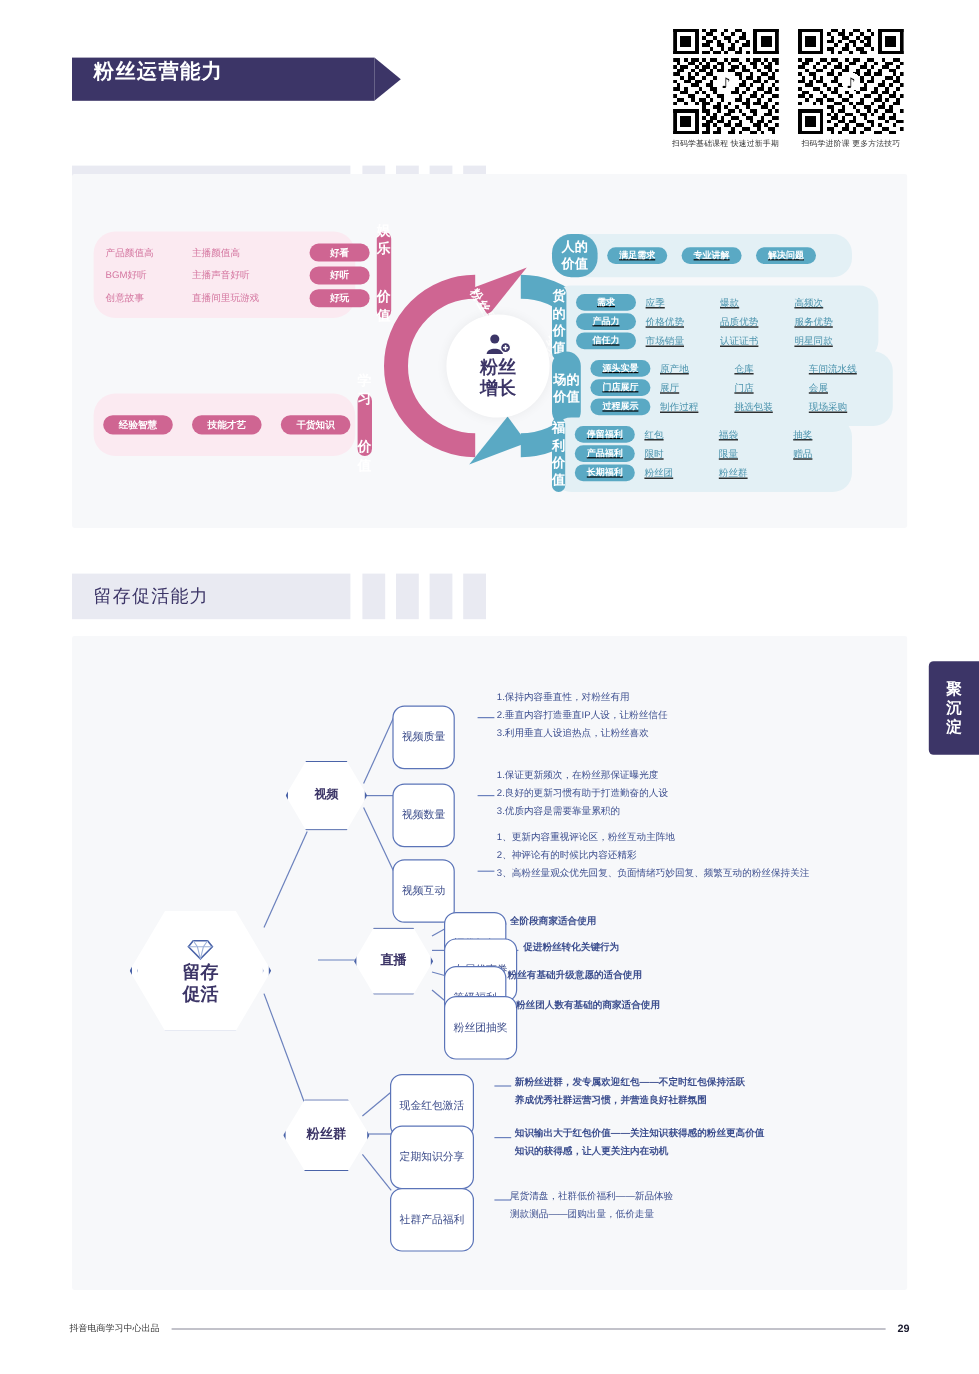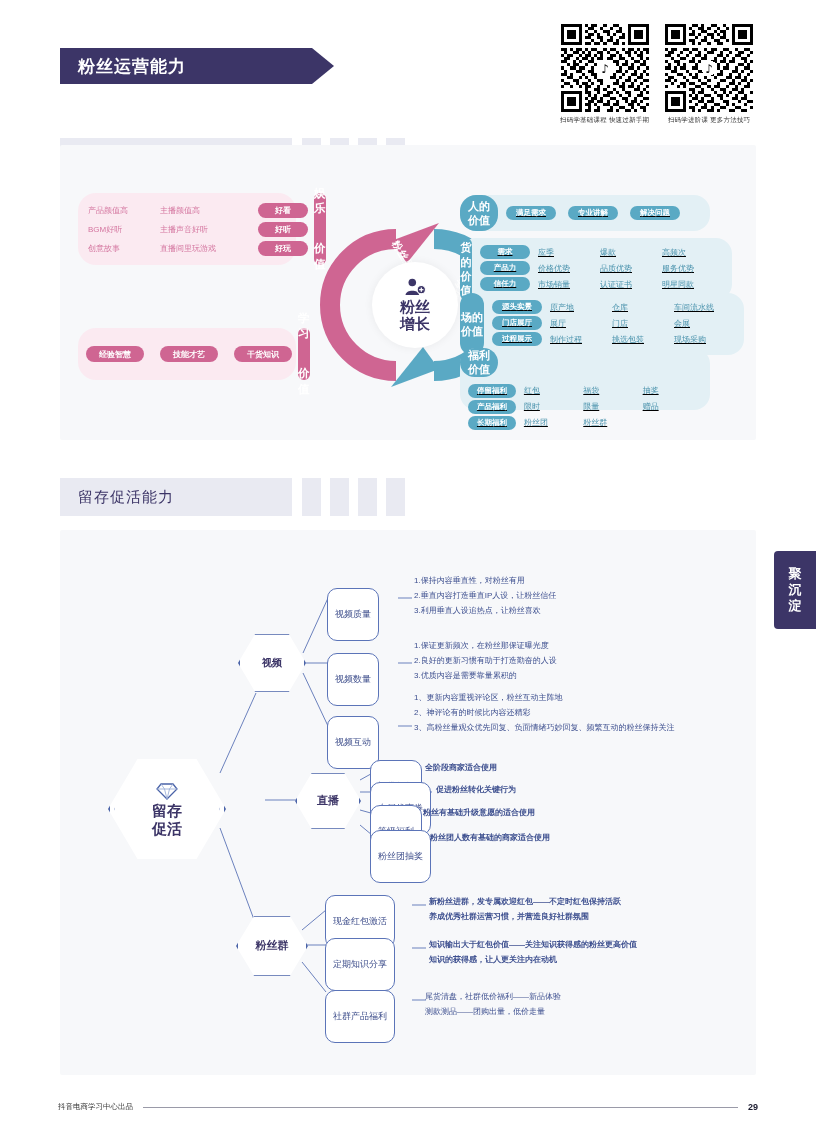--- a/index.html
+++ b/index.html
@@ -14,21 +14,21 @@
   
   .qr-wrap { position: absolute; top: 24px; left: 560px; display: flex; gap: 16px; }
   .qr-block { display: flex; flex-direction: column; align-items: center; }
   .qr-img { width: 88px; height: 88px; position: relative; background: #fff; }
   .qr-cap { margin-top: 4px; font-size: 6.5px; color: #333; white-space: nowrap; letter-spacing: 0.2px; }
 
   
   .banner {
     position: absolute; left: 60px; width: 252px; height: 36px;
     background: #3c3567;
-    display: flex; align-items: center;
+    display: flex; align-items: flex-start;
   }
   .banner::after {
     content: ""; position: absolute; left: 252px; top: 0;
     border-top: 18px solid transparent;
     border-bottom: 18px solid transparent;
     border-left: 22px solid #3c3567;
   }
   .banner-text { color: #fff; font-size: 17px; font-weight: bold; padding-left: 18px; letter-spacing: 1px; }
 
   
@@ -737,21 +737,21 @@
       </div>
       <div class="b-row">
         <span class="b-pill">过程展示</span>
         <span class="b-cell">制作过程</span>
         <span class="b-cell">挑选包装</span>
         <span class="b-cell">现场采购</span>
       </div>
     </div>
   </div>
 
-  <div class="bluebox" style="left:400px; top:203px; width:250px; height:62px;flex-direction:column;">
+  <div class="bluebox" style="left:400px; top:203px; width:250px; height:62px;">
     <div class="blue-tab">
       <span>福利</span>
       <span>价值</span>
     </div>
     <div class="blue-body">
       <div class="b-row">
         <span class="b-pill">停留福利</span>
         <span class="b-cell">红包</span>
         <span class="b-cell">福袋</span>
         <span class="b-cell">抽奖</span>

